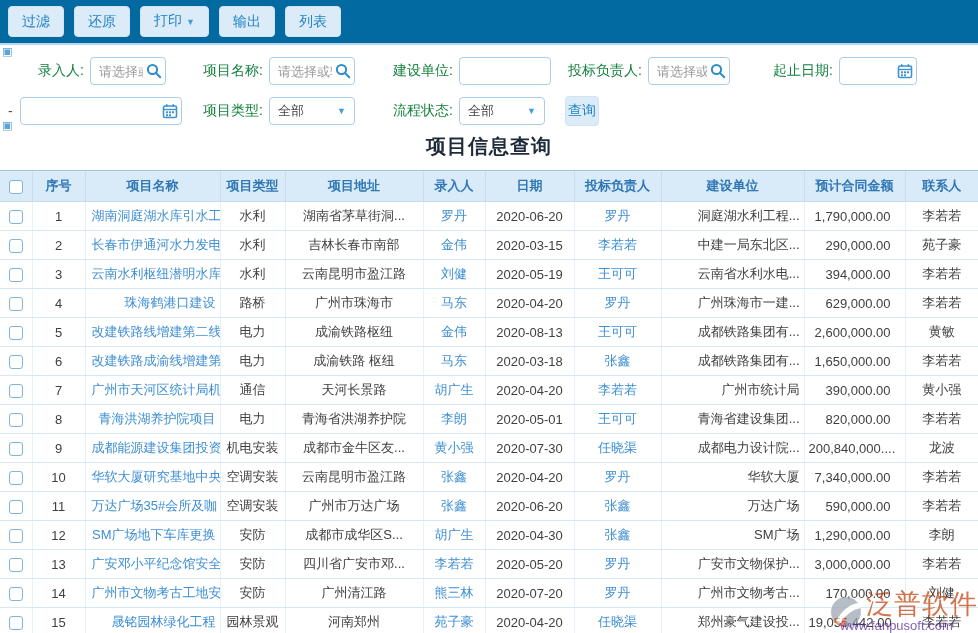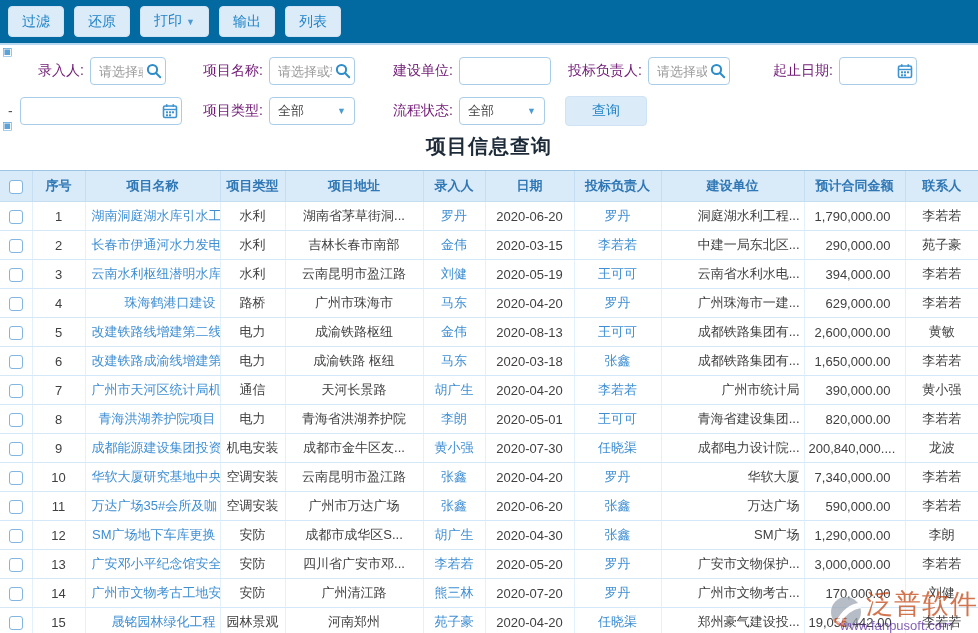--- a/index.html
+++ b/index.html
@@ -12,38 +12,38 @@
   .toolbar { display:flex; gap:10px; padding:6px 0 6px 8px; border-bottom:2px solid #b9d7ef; background:#0369a1; }
   .tbtn {
     background:#dcebf8; color:#1f83c7; font-size:14px; line-height:17px;
     padding:5px 13px; border-radius:4px; border:1px solid #cfe3f4; cursor:pointer;
     white-space:nowrap;
   }
   .tbtn .caret { font-size:9px; color:#4a9bd5; margin-left:4px; }
   
   .filters { position:relative; height:84px; }
   .fgroup { position:absolute; display:flex; align-items:center; height:28px; }
-  .flabel { font-size:14px; color:#701a75; margin-right:6px; white-space:nowrap; }
+  .flabel { font-size:14px; color:#15803d; margin-right:6px; white-space:nowrap; }
   .fbox { position:relative; }
   .fbox input {
     height:28px; border:1px solid #a9cde9; border-radius:4px;
     padding:0 22px 0 8px; font-size:13px; color:#555; outline:none; width:100%;
     background:#fff;
   }
   .fbox input.noicon { padding-right:8px; }
   .fbox input::placeholder { color:#999; }
   .ficon { position:absolute; right:4px; top:6px; width:16px; height:16px; }
   .fselect {
     height:28px; border:1px solid #a9cde9; border-radius:4px; background:#fff;
     display:flex; align-items:center; justify-content:space-between;
     padding:0 8px; font-size:13px; color:#444; cursor:pointer;
   }
   .fselect .arrow { font-size:9px; color:#4a9bd5; margin-left:8px; }
   .qbtn {
-    background:#dcebf8; color:#1f83c7; font-size:14px; padding:5px 26px;
+    background:#dcebf8; color:#1f83c7; font-size:14px; padding:5px 2px;
     border-radius:4px; border:1px solid #cfe3f4; cursor:pointer;
   }
   .dash { font-size:14px; color:#555; }
   .pin { position:absolute; left:2px; font-size:11px; color:#5ea3d8; line-height:11px; }
   
   .page-title { text-align:center; font-size:20px; font-weight:bold; color:#1d2a38; padding:4px 0 10px; letter-spacing:1px; }
   
   table { width:978px; border-collapse:collapse; table-layout:fixed; }
   thead th {
     background:#d9eaf8; color:#2f77b5; font-weight:bold; font-size:13px;

